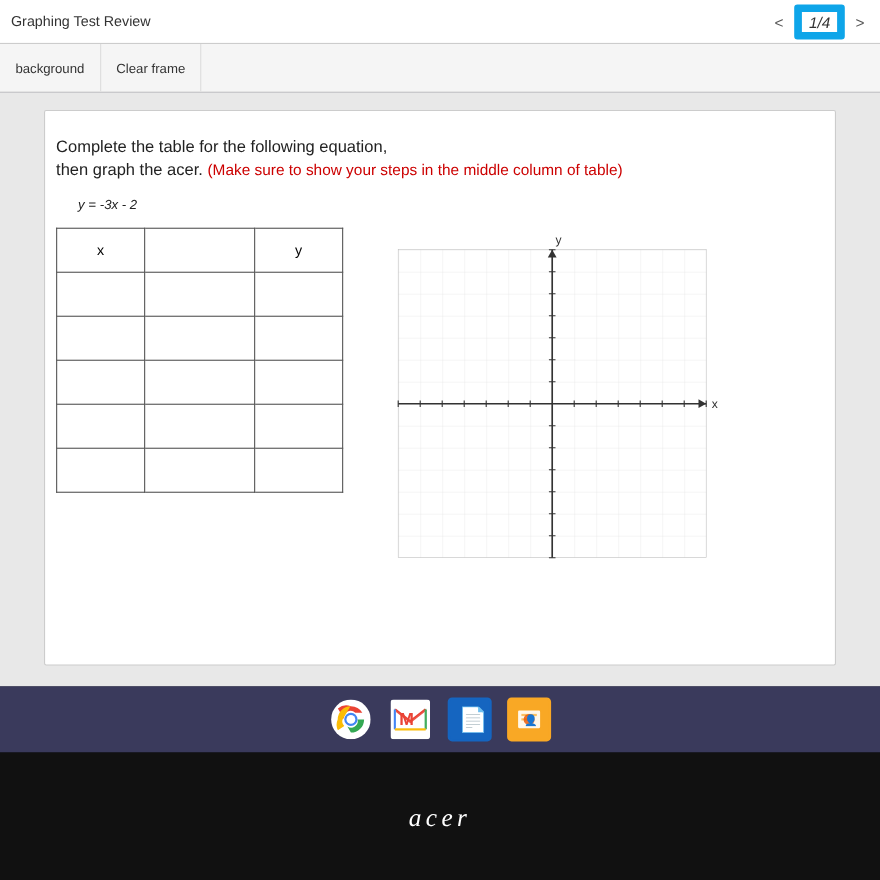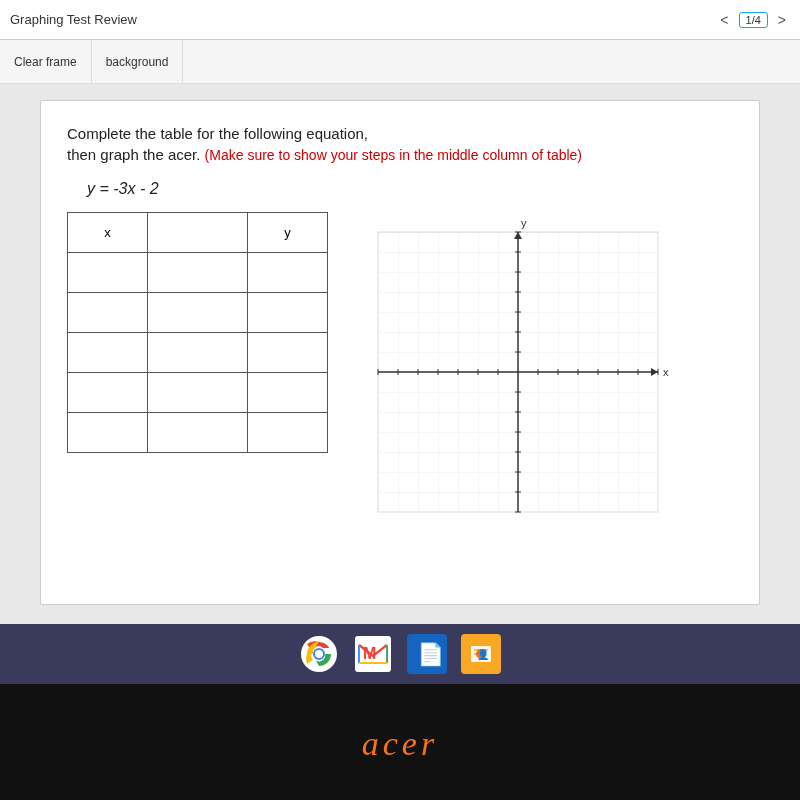--- a/index.html
+++ b/index.html
@@ -34,25 +34,26 @@
     }
     .nav-btn {
       background: none;
       border: none;
       cursor: pointer;
       font-size: 14px;
       color: #555;
       padding: 2px 4px;
     }
     .page-indicator {
-      border: 1px solid #0ea5e9;
+      border: 7px solid #0ea5e9;
       border-radius: 3px;
-      font-size: 11px;
+      font-size: 14px;
       padding: 1px 6px;
       color: #333;
+      font-style: italic;
     }
 
     
     .toolbar {
       width: 100%;
       height: 44px;
       background: #f5f5f5;
       display: flex;
       align-items: center;
       padding: 0 0;
@@ -83,39 +84,39 @@
       padding: 16px;
     }
 
     
     .slide {
       width: 720px;
       height: 505px;
       background: #ffffff;
       border: 1px solid #ccc;
       border-radius: 2px;
-      padding: 22px 26px 16px 26px;
+      padding: 22px 26px 16px 10px;
       display: flex;
       flex-direction: column;
     }
 
     .instructions {
       font-size: 15px;
       color: #222;
       font-weight: 400;
       line-height: 1.4;
       margin-bottom: 4px;
     }
     .instructions .note {
       font-size: 14px;
       color: #cc0000;
       font-weight: 400;
     }
     .equation {
-      font-size: 16px;
+      font-size: 12px;
       color: #222;
       margin: 10px 0 14px 20px;
       font-style: italic;
     }
 
     
     .main-row {
       display: flex;
       flex-direction: row;
       gap: 30px;
@@ -179,43 +180,43 @@
     
     .acer-area {
       width: 100%;
       height: 120px;
       background: #111111;
       display: flex;
       align-items: center;
       justify-content: center;
     }
     .acer-logo {
-      font-size: 34px;
-      color: #f97316;
+      font-size: 23px;
+      color: #ffffff;
       font-style: italic;
       letter-spacing: 4px;
       font-family: Georgia, serif;
       text-align: right;
     }
   </style>
 </head>
 <body>
 
 <div class="top-bar">
   <span class="top-bar-title">Graphing Test Review</span>
   <div class="nav-area">
     <button class="nav-btn">&lt;</button>
     <span class="page-indicator">1/4</span>
     <button class="nav-btn">&gt;</button>
   </div>
 </div>
 
 <div class="toolbar">
+  <button class="toolbar-btn">background</button>
   <button class="toolbar-btn">Clear frame</button>
-  <button class="toolbar-btn">background</button>
 </div>
 
 <div class="content-area">
   <div class="slide">
 
     <div class="instructions">
       <span>Complete the table for the following equation,</span><br>
       <span>then graph the acer.</span>
       <span class="note">(Make sure to show your steps in the middle column of table)</span>
     </div>

